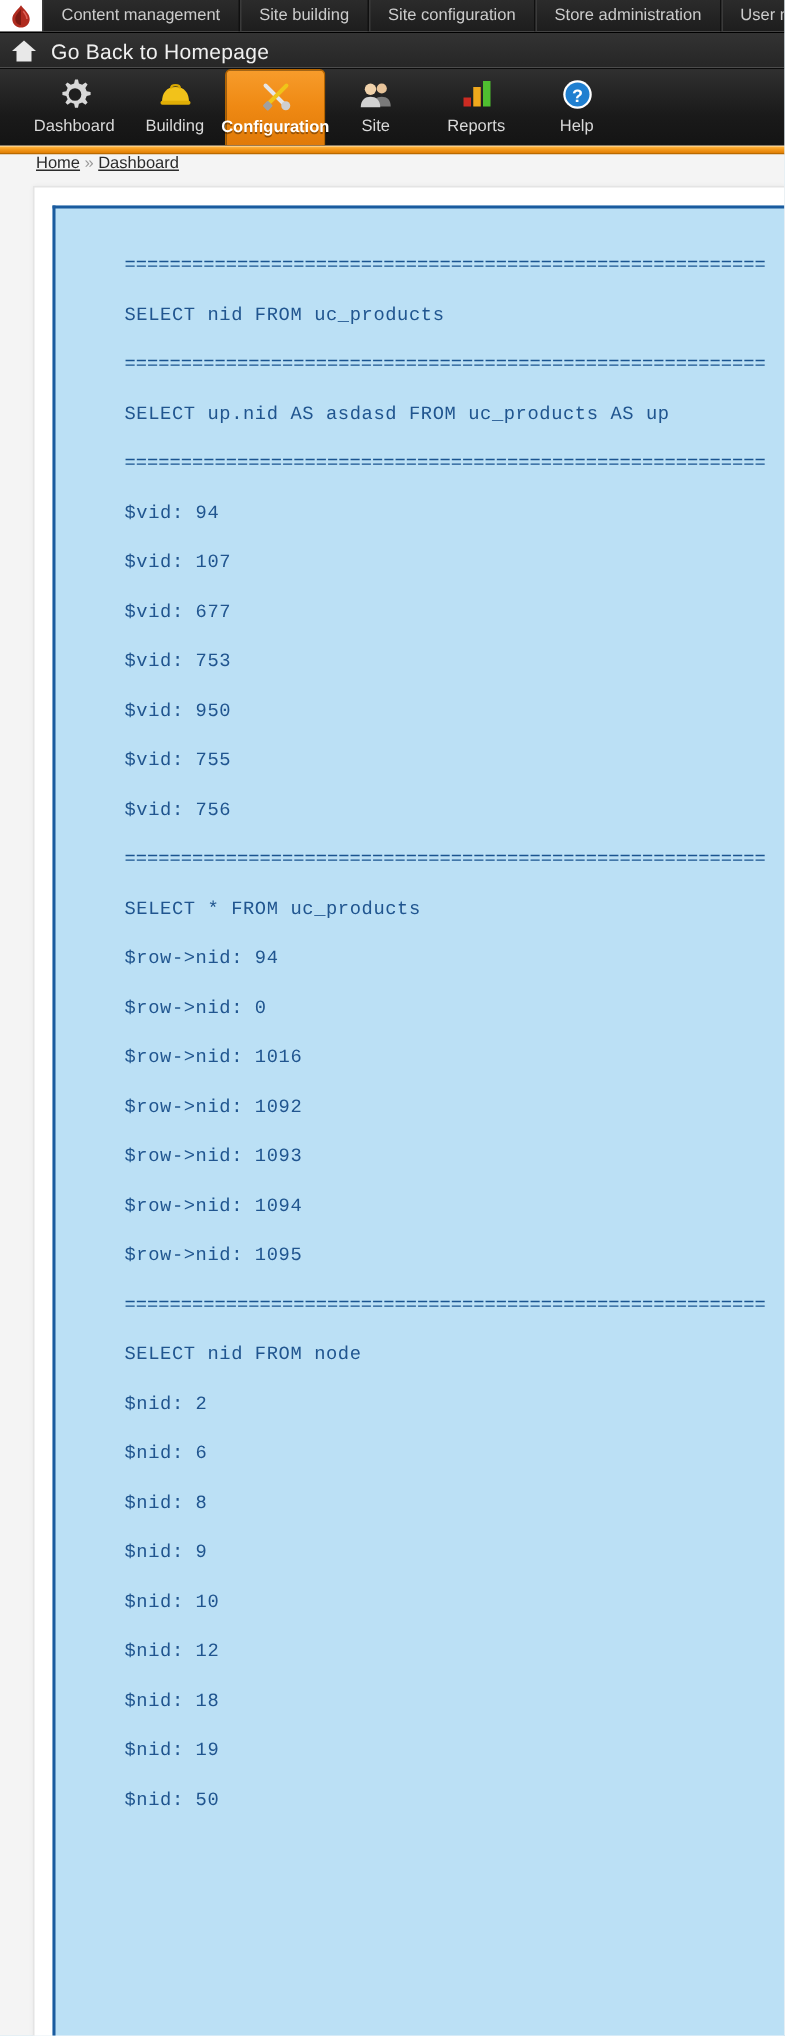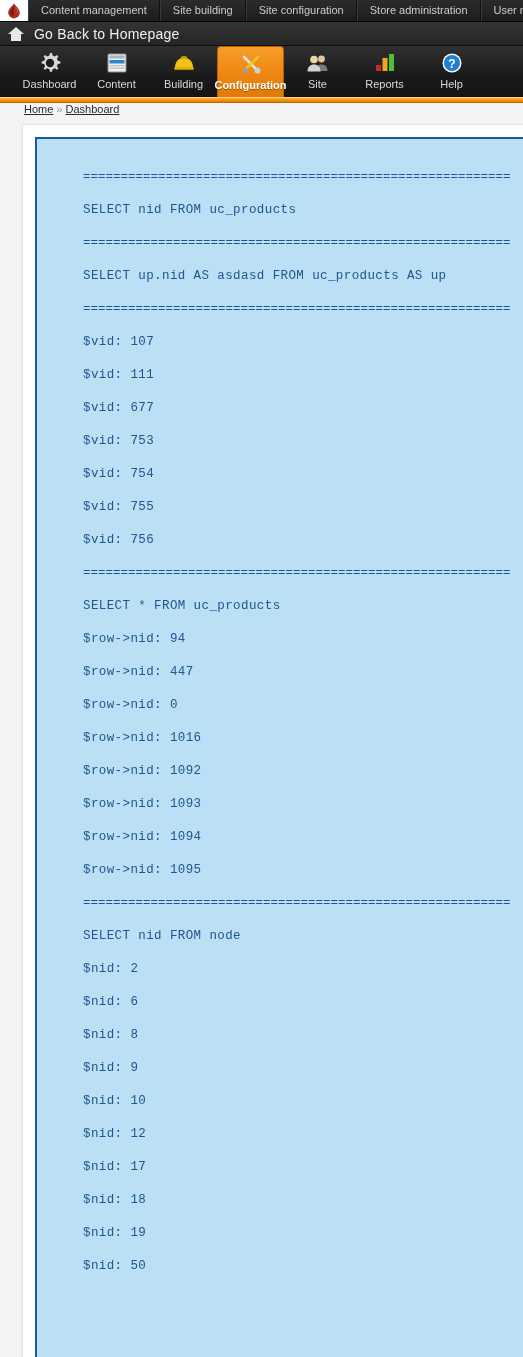--- a/index.html
+++ b/index.html
@@ -216,32 +216,20 @@
       <svg viewBox="0 0 26 26" width="26" height="26">
         <g fill="#d8d8d8">
           <path d="M13 3 l2 0 .6 2.6 2.2 .9 2.2-1.5 1.4 1.4 -1.5 2.2 .9 2.2 2.6 .6 0 2 -2.6 .6 -.9 2.2 1.5 2.2 -1.4 1.4 -2.2-1.5 -2.2 .9 -.6 2.6 -2 0 -.6-2.6 -2.2-.9 -2.2 1.5 -1.4-1.4 1.5-2.2 -.9-2.2 -2.6-.6 0-2 2.6-.6 .9-2.2 -1.5-2.2 1.4-1.4 2.2 1.5 2.2-.9z"></path>
         </g>
         <circle cx="13" cy="13" r="4.2" fill="#1e1e1e"></circle>
       </svg>
     </span>
     <span class="tb-label">Dashboard</span>
   </div>
 
-  <div class="tb-tab">
-    <span class="tb-icon">
-      <svg viewBox="0 0 26 26" width="26" height="26">
-        <rect x="4" y="4" width="18" height="18" rx="1" fill="#f0f0f0" stroke="#8e8e8e"></rect>
-        <rect x="5.5" y="5.5" width="15" height="3" fill="#9fb6c9"></rect>
-        <rect x="5.5" y="10" width="15" height="3.5" fill="#2e86c8"></rect>
-        <rect x="5.5" y="15" width="15" height="1.2" fill="#bbb"></rect>
-        <rect x="5.5" y="17.5" width="15" height="1.2" fill="#bbb"></rect>
-      </svg>
-    </span>
-    <span class="tb-label">Content</span>
-  </div>
 
   <div class="tb-tab">
     <span class="tb-icon">
       <svg viewBox="0 0 26 26" width="26" height="26">
         <path d="M4 18 C4 12 7 8 13 8 C19 8 22 12 22 18 Z" fill="#f2c21a"></path>
         <path d="M10 9 C10 6 16 6 16 9" fill="none" stroke="#d9a800" stroke-width="1.4"></path>
         <rect x="3" y="17.2" width="20" height="2.6" rx="1.3" fill="#e0ae06"></rect>
       </svg>
     </span>
     <span class="tb-label">Building</span>
@@ -306,45 +294,43 @@
     <a>Home</a><span class="sep">»</span><a>Dashboard</a>
   </div>
 
   <div class="content-shell">
     <div class="debug-panel" id="debug-panel">
         <div class="debug-line rule">=========================================================</div>
         <div class="debug-line">SELECT nid FROM uc_products</div>
         <div class="debug-line rule">=========================================================</div>
         <div class="debug-line">SELECT up.nid AS asdasd FROM uc_products AS up</div>
         <div class="debug-line rule">=========================================================</div>
+        <div class="debug-line">$vid: 94</div>
         <div class="debug-line">$vid: 107</div>
-        <div class="debug-line">$vid: 111</div>
         <div class="debug-line">$vid: 677</div>
         <div class="debug-line">$vid: 753</div>
-        <div class="debug-line">$vid: 754</div>
+        <div class="debug-line">$vid: 950</div>
         <div class="debug-line">$vid: 755</div>
         <div class="debug-line">$vid: 756</div>
         <div class="debug-line rule">=========================================================</div>
         <div class="debug-line">SELECT * FROM uc_products</div>
         <div class="debug-line">$row-&gt;nid: 94</div>
-        <div class="debug-line">$row-&gt;nid: 447</div>
         <div class="debug-line">$row-&gt;nid: 0</div>
         <div class="debug-line">$row-&gt;nid: 1016</div>
         <div class="debug-line">$row-&gt;nid: 1092</div>
         <div class="debug-line">$row-&gt;nid: 1093</div>
         <div class="debug-line">$row-&gt;nid: 1094</div>
         <div class="debug-line">$row-&gt;nid: 1095</div>
         <div class="debug-line rule">=========================================================</div>
         <div class="debug-line">SELECT nid FROM node</div>
         <div class="debug-line">$nid: 2</div>
         <div class="debug-line">$nid: 6</div>
         <div class="debug-line">$nid: 8</div>
         <div class="debug-line">$nid: 9</div>
         <div class="debug-line">$nid: 10</div>
         <div class="debug-line">$nid: 12</div>
-        <div class="debug-line">$nid: 17</div>
         <div class="debug-line">$nid: 18</div>
         <div class="debug-line">$nid: 19</div>
         <div class="debug-line">$nid: 50</div>
       </div>
   </div>
 
 </div>
 
 </body></html>

